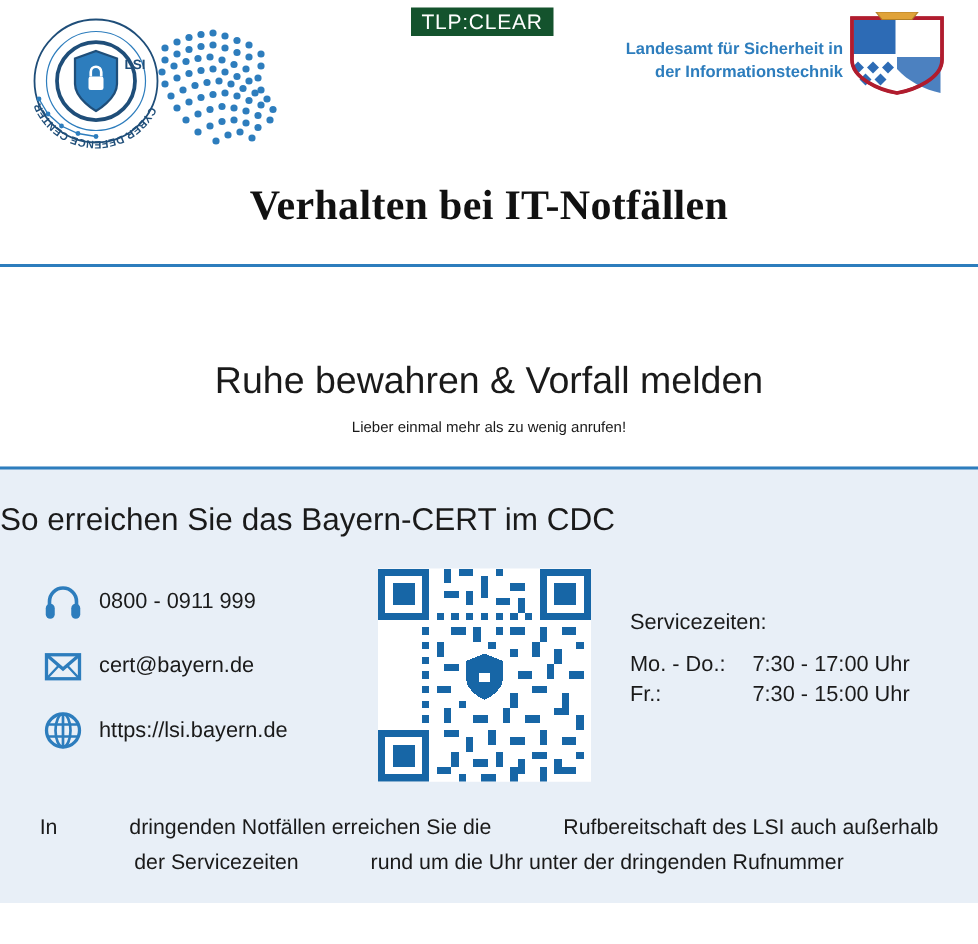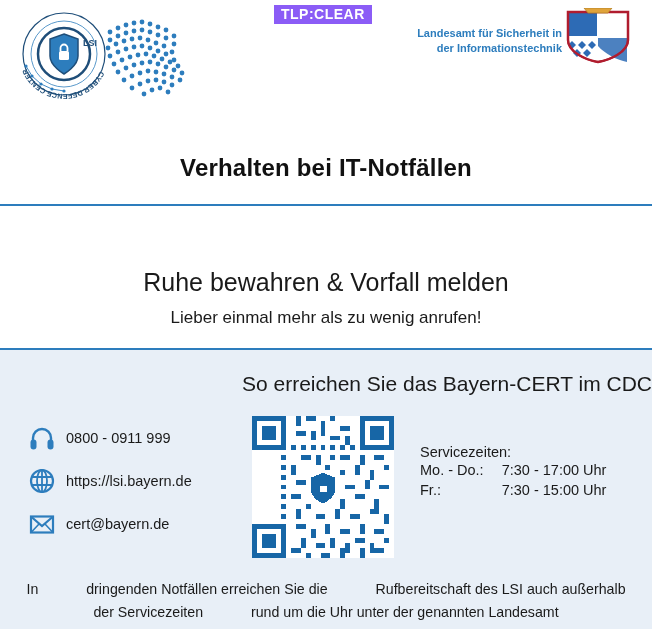--- a/index.html
+++ b/index.html
@@ -37,23 +37,23 @@
     position: absolute;
     left: 100px;
     top: 10px;
     width: 95px;
     height: 95px;
   }
   .tlp {
     position: absolute;
     left: 274px;
     top: 5px;
-    background: #8b5cf6;
+    background: #14532d;
     color: #ffffff;
-    font-weight: bold;
+    font-weight: normal;
     font-size: 14px;
     letter-spacing: 0.5px;
     padding: 2px 7px 3px 7px;
     line-height: 1;
   }
   .lsi-text {
     position: absolute;
     right: 90px;
     top: 26px;
     text-align: right;
@@ -67,25 +67,26 @@
     position: absolute;
     right: 18px;
     top: 8px;
     width: 72px;
     height: 56px;
   }
 
   
   .title {
     text-align: center;
-    font-size: 24px;
+    font-size: 28px;
     font-weight: bold;
     color: #111111;
-    margin-top: 36px;
+    margin-top: 4px;
     letter-spacing: 0.2px;
+    font-family: Liberation Serif, serif;
   }
 
   .rule {
     height: 2px;
     background: #2d7dbd;
     margin: 22px 0 0 0;
     width: 100%;
   }
 
   
@@ -93,33 +94,33 @@
     text-align: center;
     padding: 22px 0 20px 0;
   }
   .sub-h {
     font-size: 25px;
     color: #1a1a1a;
     font-weight: normal;
     margin-top: 40px;
   }
   .sub-p {
-    font-size: 17px;
+    font-size: 10px;
     color: #1a1a1a;
     margin-top: 11px;
   }
 
   
   .panel {
     background: #e8eff7;
     border-top: 2px solid #2d7dbd;
     padding: 22px 0 16px 0;
   }
   .panel-h {
-    text-align: right;
+    text-align: left;
     font-size: 21px;
     color: #1a1a1a;
     margin-bottom: 20px;
   }
   .panel-body {
     display: flex;
     align-items: flex-start;
     padding: 0 16px;
   }
   .col-contacts {
@@ -158,20 +159,21 @@
     position: relative;
   }
   .col-hours {
     flex: 1;
     padding-left: 22px;
     padding-top: 28px;
     box-sizing: border-box;
   }
   .hours-title {
     font-size: 14.5px;
+    margin-bottom: 10px;
   }
   .hours-table {
     border-collapse: collapse;
     font-size: 14.5px;
   }
   .hours-table td {
     padding: 2px 0;
     vertical-align: top;
   }
   .hours-table td.day {
@@ -353,37 +355,37 @@
               <rect x="2.5" y="15.5" width="6" height="10" rx="3" fill="#2d7dbd"></rect>
               <rect x="19.5" y="15.5" width="6" height="10" rx="3" fill="#2d7dbd"></rect>
             </svg>
           </span>
           <span class="contact-text">0800 - 0911 999</span>
         </div>
 
         <div class="contact-row">
           <span class="contact-icon">
             <svg width="28" height="28" viewBox="0 0 28 28">
+              <rect x="3" y="6.5" width="22" height="16" fill="none" stroke="#2d7dbd" stroke-width="2.2"></rect>
+              <path d="M3.5,7 L14,16 L24.5,7" fill="none" stroke="#2d7dbd" stroke-width="2.2"></path>
+              <path d="M3.5,22 L11,14 M24.5,22 L17,14" fill="none" stroke="#2d7dbd" stroke-width="1.6"></path>
+            </svg>
+          </span>
+          <span class="contact-text">cert@bayern.de</span>
+        </div>
+
+        <div class="contact-row">
+          <span class="contact-icon">
+            <svg width="28" height="28" viewBox="0 0 28 28">
               <circle cx="14" cy="14" r="11" fill="none" stroke="#2d7dbd" stroke-width="2.2"></circle>
               <ellipse cx="14" cy="14" rx="5" ry="11" fill="none" stroke="#2d7dbd" stroke-width="1.8"></ellipse>
               <path d="M3.5,10 H24.5 M3.5,18 H24.5 M14,3 V25" fill="none" stroke="#2d7dbd" stroke-width="1.8"></path>
             </svg>
           </span>
           <span class="contact-text">https://lsi.bayern.de</span>
-        </div>
-
-        <div class="contact-row">
-          <span class="contact-icon">
-            <svg width="28" height="28" viewBox="0 0 28 28">
-              <rect x="3" y="6.5" width="22" height="16" fill="none" stroke="#2d7dbd" stroke-width="2.2"></rect>
-              <path d="M3.5,7 L14,16 L24.5,7" fill="none" stroke="#2d7dbd" stroke-width="2.2"></path>
-              <path d="M3.5,22 L11,14 M24.5,22 L17,14" fill="none" stroke="#2d7dbd" stroke-width="1.6"></path>
-            </svg>
-          </span>
-          <span class="contact-text">cert@bayern.de</span>
         </div>
       </div>
 
       <div class="col-qr">
         <svg class="qr" viewBox="0 0 29 29" shape-rendering="crispEdges">
           <rect width="29" height="29" fill="#ffffff"></rect>
           <g fill="#1766a6">
 
             <path d="M0,0 h7 v7 h-7 Z M1,1 v5 h5 v-5 Z M2,2 h3 v3 h-3 Z"></path>
             <path d="M22,0 h7 v7 h-7 Z M23,1 v5 h5 v-5 Z M24,2 h3 v3 h-3 Z"></path>
@@ -481,17 +483,17 @@
           </tr>
           <tr>
             <td class="day">Fr.:</td>
             <td class="time">7:30 - 15:00 Uhr</td>
           </tr>
         </tbody>
           </table>
       </div>
     </div>
 
-    <div class="footnote"><span>In </span><b>dringenden Notfällen</b><span> erreichen Sie die </span><b>Rufbereitschaft</b><span> des LSI auch außerhalb der Servicezeiten </span><b>rund um die Uhr</b><span> unter der genannten Landesamt</span>
+    <div class="footnote"><span>In </span><b>dringenden Notfällen</b><span> erreichen Sie die </span><b>Rufbereitschaft</b><span> des LSI auch außerhalb der Servicezeiten </span><b>rund um die Uhr</b><span> unter der dringenden Rufnummer</span>
     </div>
   </div>
 
 </div>
 
 </body></html>

